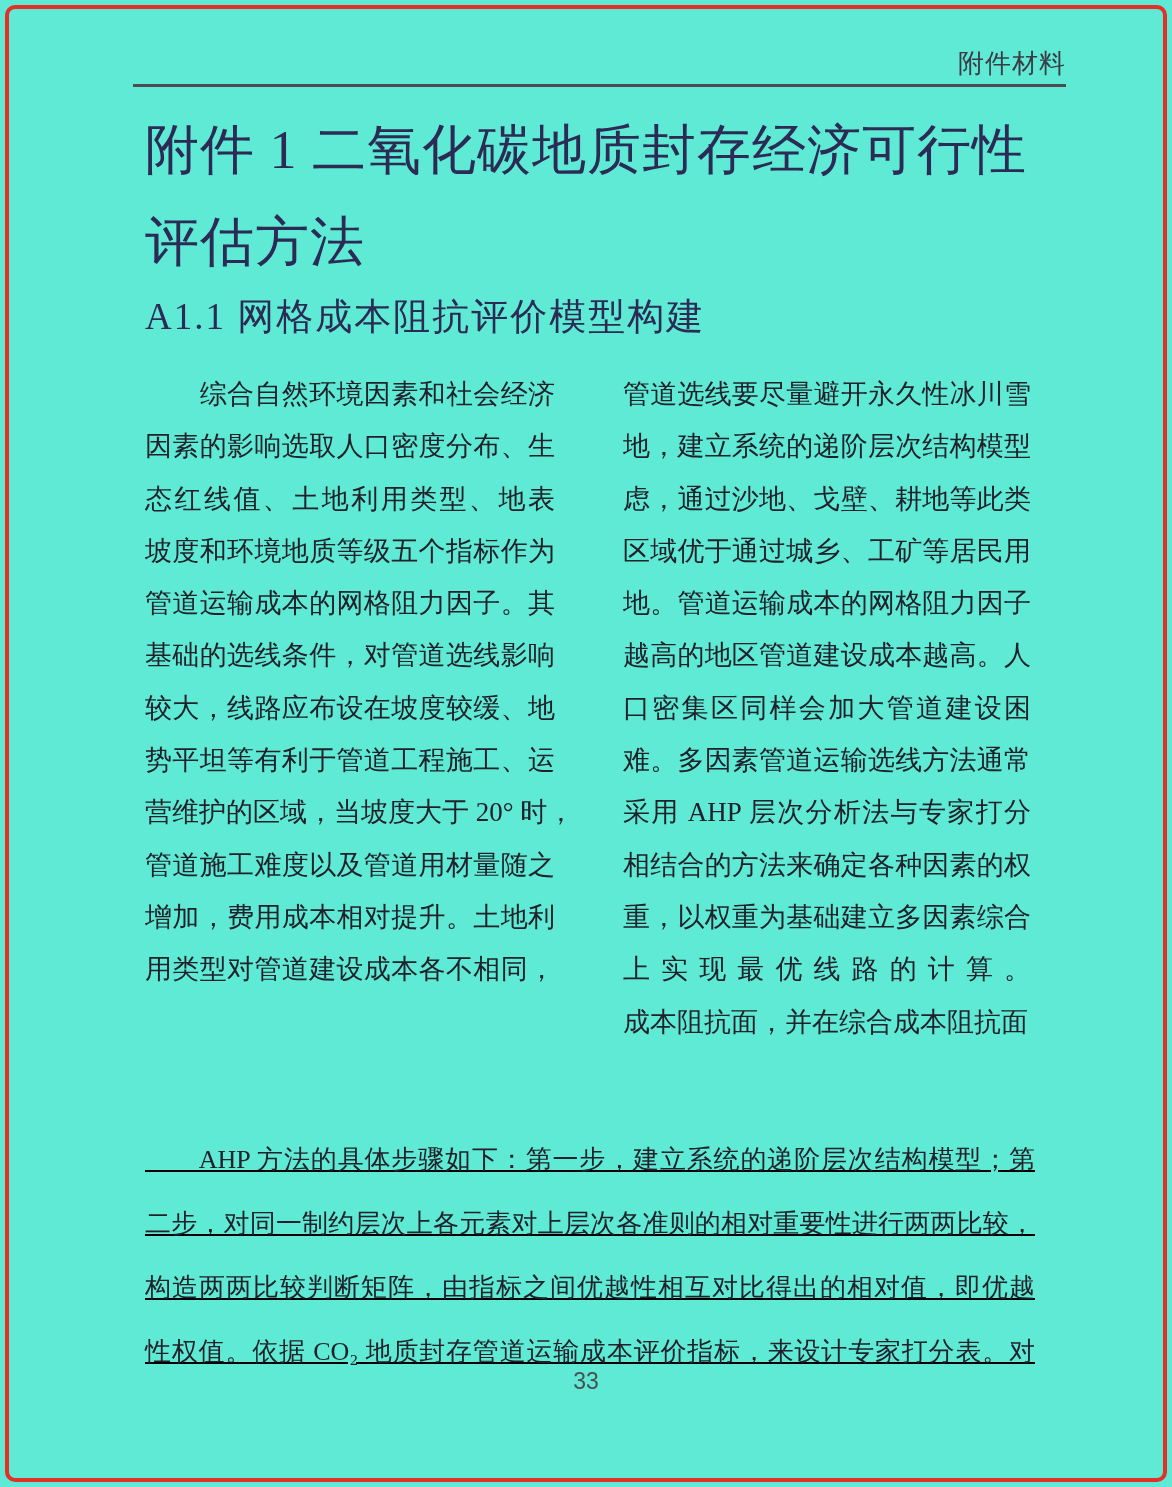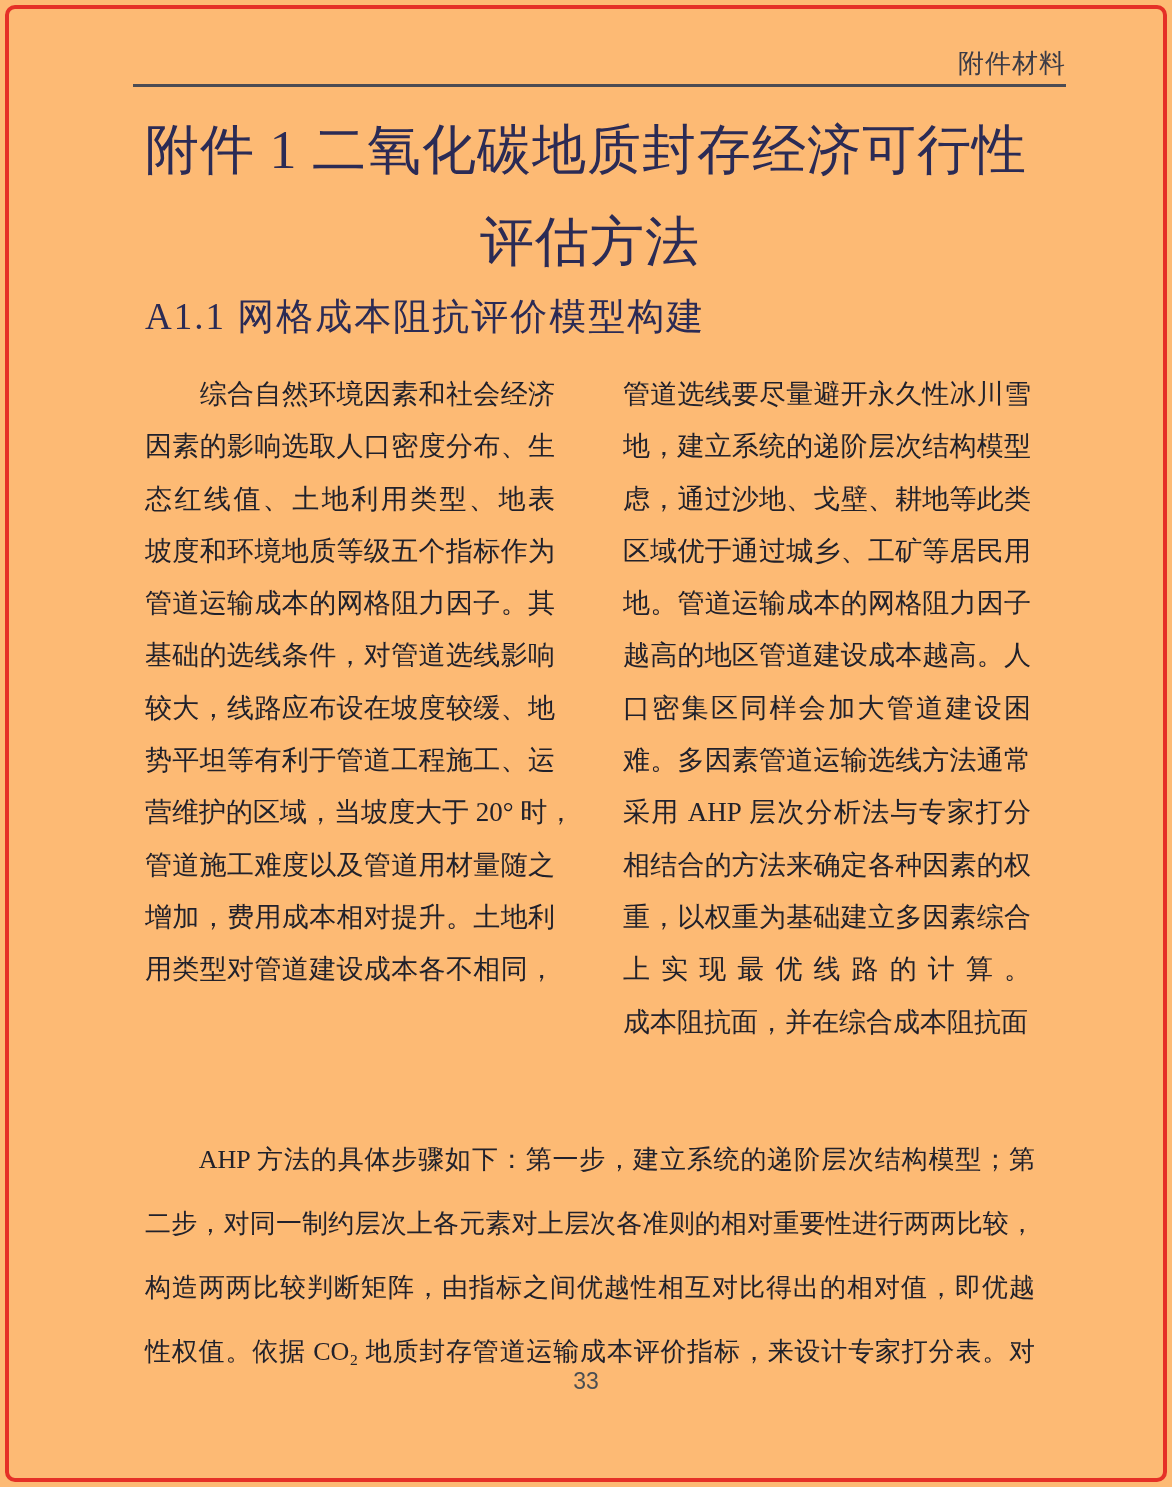--- a/index.html
+++ b/index.html
@@ -8,21 +8,21 @@
     background: #ffffff;
     width: 1172px;
     height: 1487px;
     overflow: hidden;
     font-family: "Liberation Serif", "DejaVu Serif", serif;
   }
   .page {
     position: relative;
     width: 1172px;
     height: 1487px;
-    background: #fdba74;
+    background: #5eead4;
   }
   
   .page-frame {
     position: absolute;
     left: 5px; top: 5px; right: 5px; bottom: 5px;
     border: 4px solid #e53027;
     border-radius: 10px;
     pointer-events: none;
   }
   .header-label {
@@ -48,21 +48,20 @@
     top: 104px;
     left: 145px;
     width: 890px;
     color: #2b2b55;
     font-weight: normal;
     font-size: 54px;
     line-height: 92px;
     letter-spacing: 1px;
   }
   .doc-title .t-line2 {
-    text-align: center;
   }
   .section-heading {
     position: absolute;
     top: 292px;
     left: 145px;
     width: 890px;
     color: #2b2b55;
     font-weight: normal;
     font-size: 37px;
     letter-spacing: 2px;
@@ -92,20 +91,21 @@
     overflow: visible;
   }
   .col-right .line:last-child {
     text-align-last: left;
   }
   .bottom-para {
     position: absolute;
     top: 1128px;
     left: 145px;
     width: 890px;
+    text-decoration: underline;
   }
   .bottom-para .line {
     height: 64px;
     line-height: 64px;
     font-size: 26px;
   }
   .page-number {
     position: absolute;
     top: 1368px;
     left: 0;

